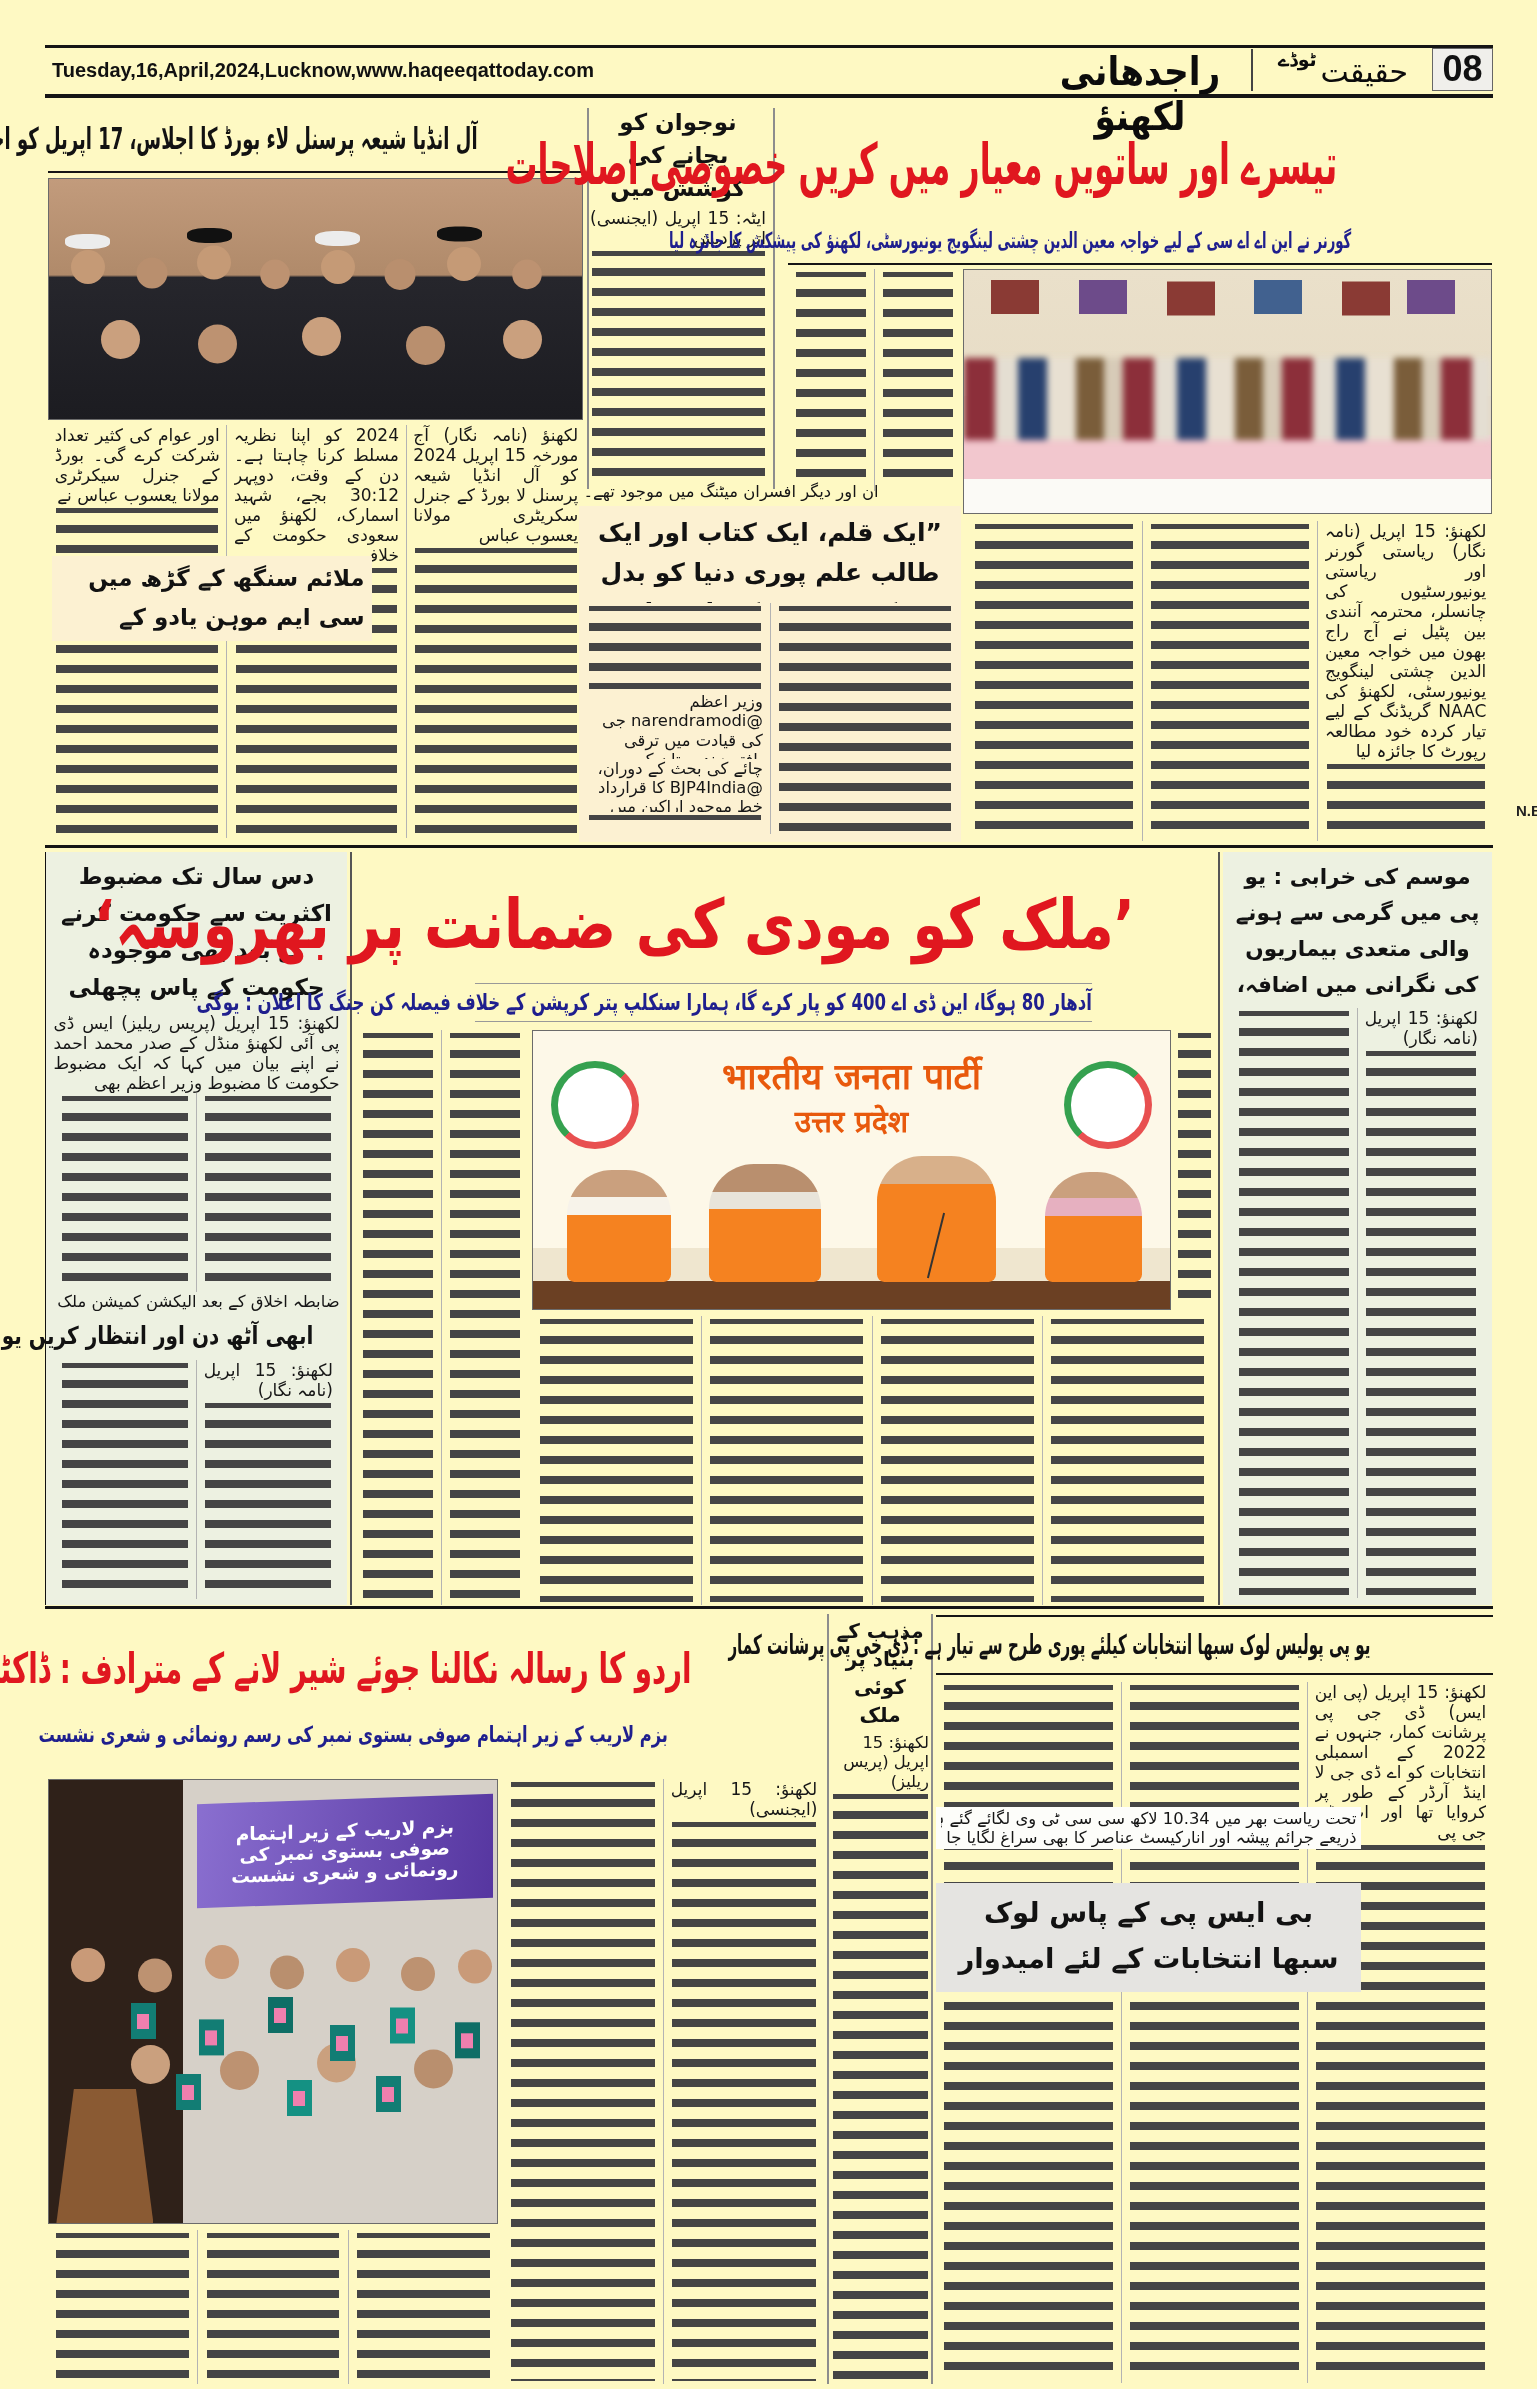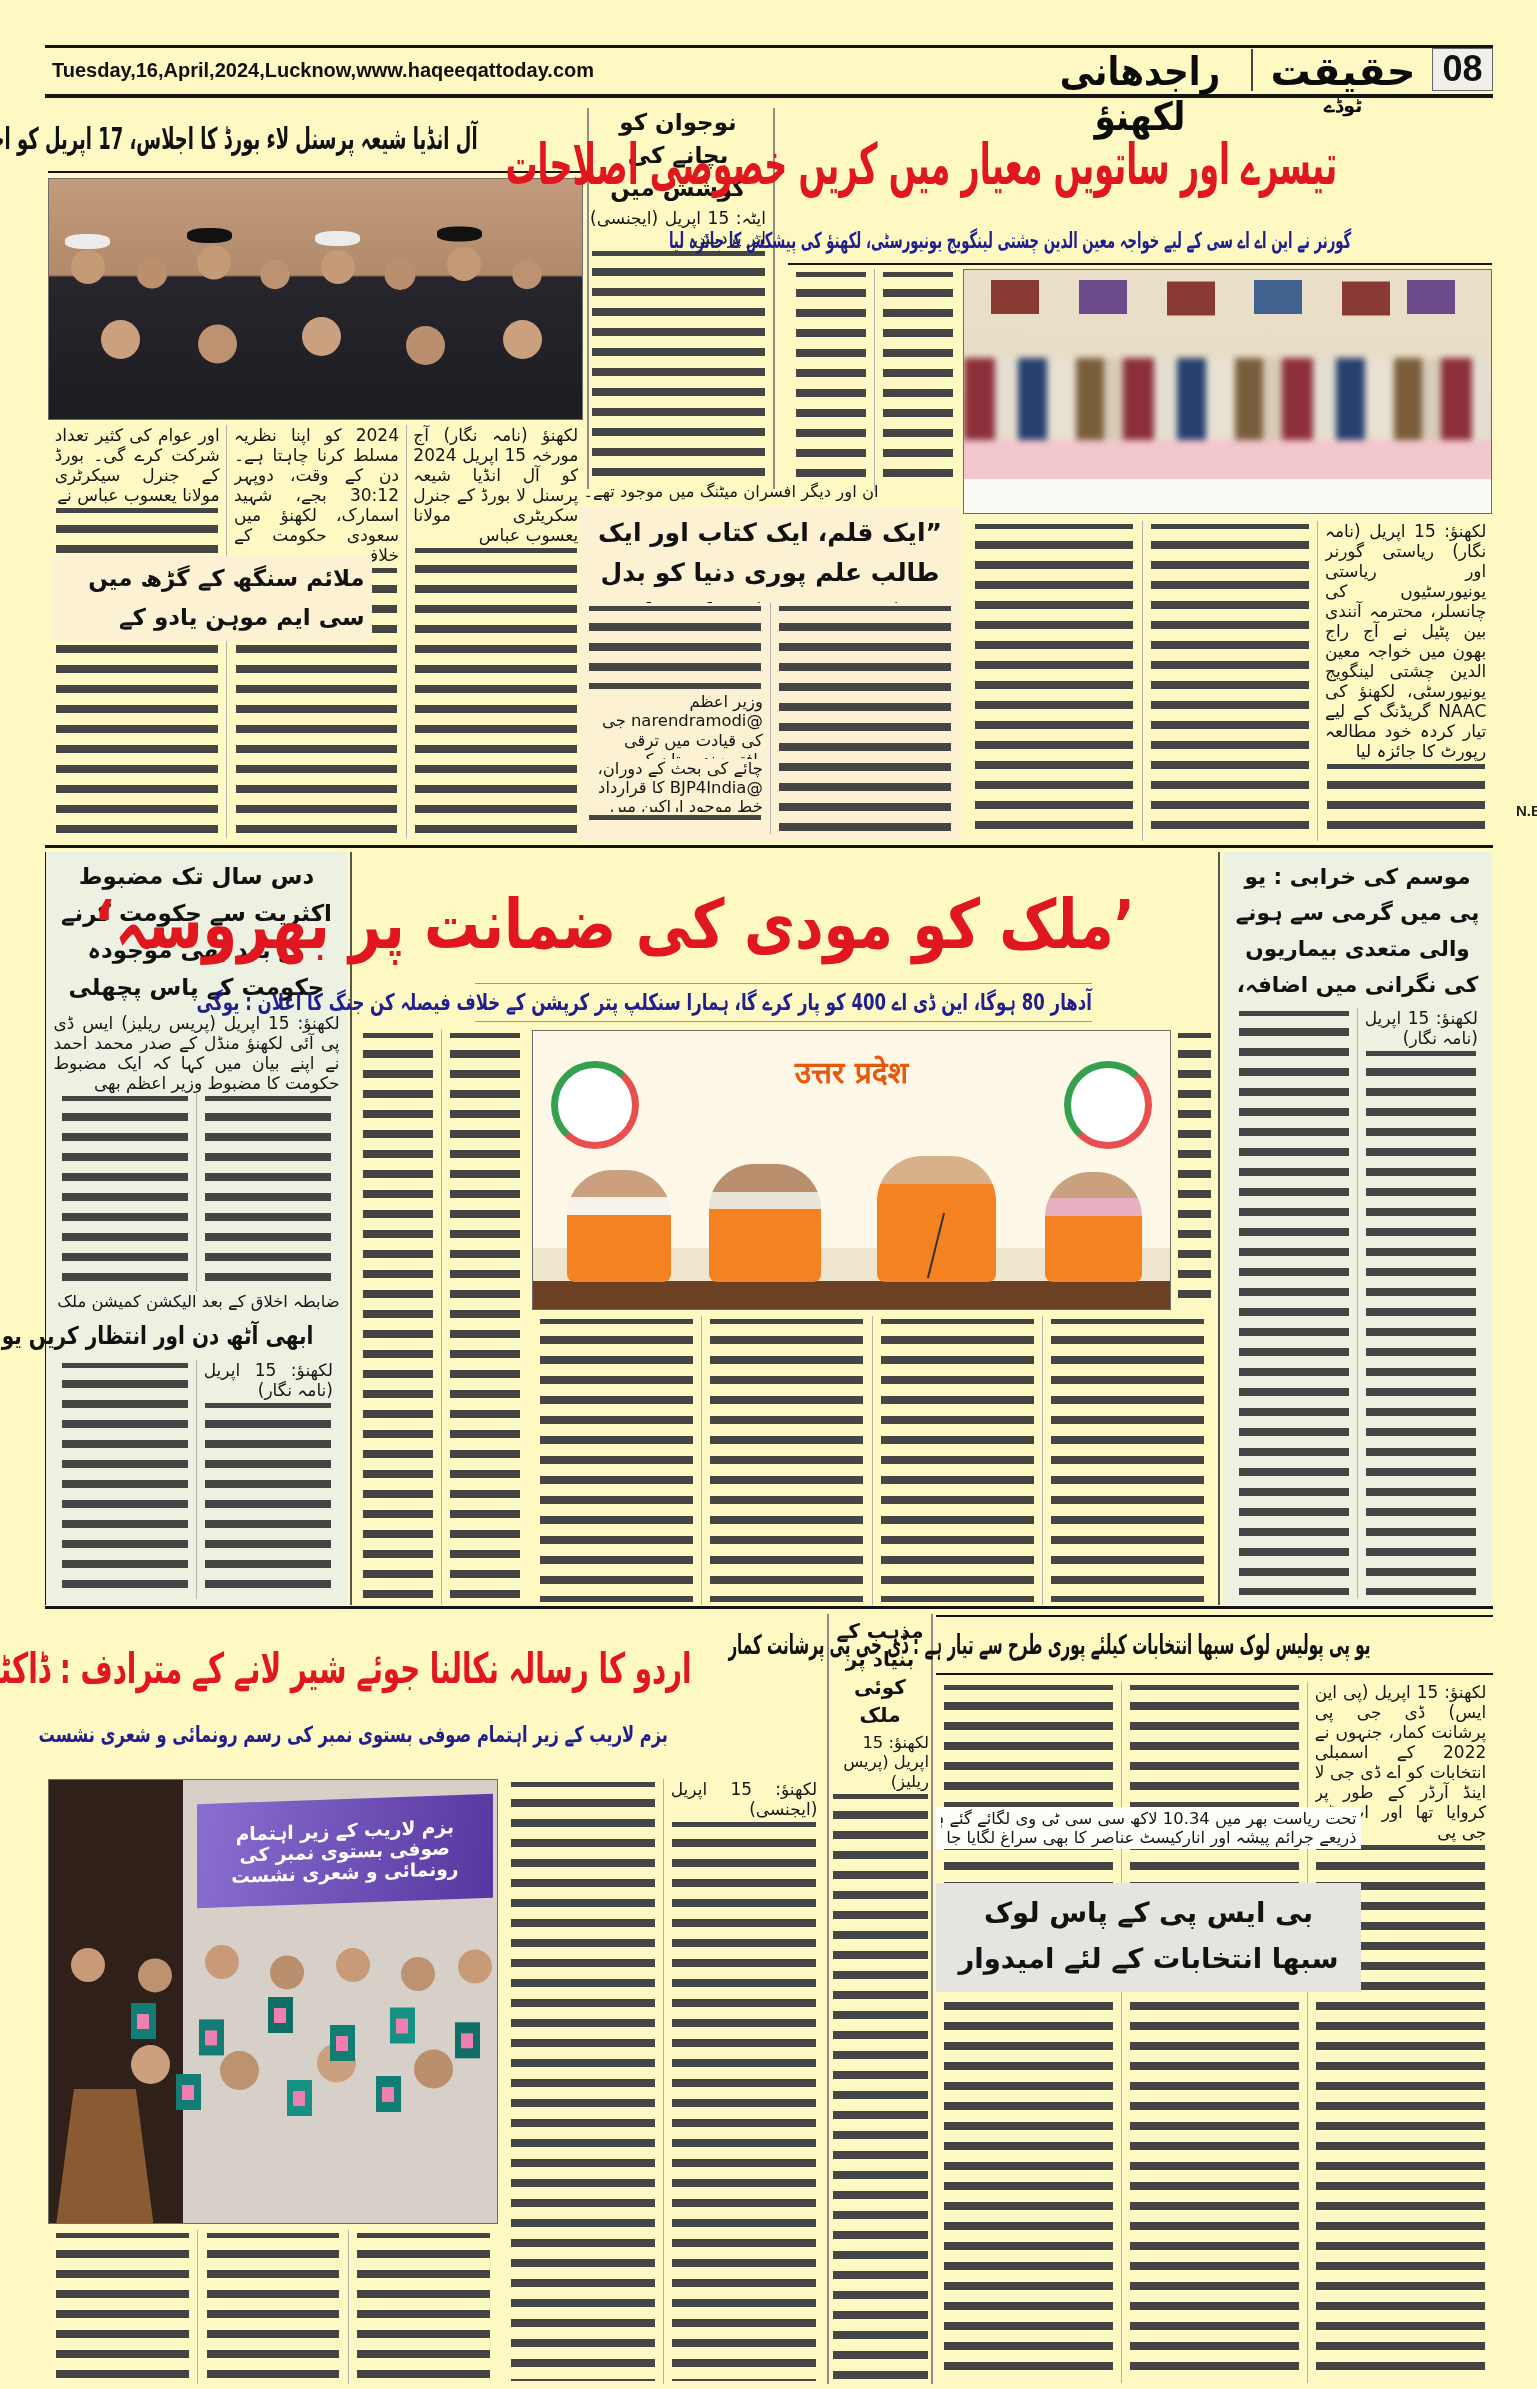--- a/index.html
+++ b/index.html
@@ -34,21 +34,21 @@
 </head>
 <body>
 
 <div class="page">
 
   <div class="hrule" style="left:45px;top:45px;width:1448px;height:3px"></div>
   <div class="abs latin" style="left:52px;top:59px;font-size:20px;font-weight:700;color:#111">Tuesday,16,April,2024,Lucknow,www.haqeeqattoday.com</div>
   <div class="abs" style="left:1034px;top:49px;width:212px;height:43px;font-size:39px;font-weight:700;color:#0c0c0c;text-align:center;transform:scaleX(.88);transform-origin:center">راجدھانی لکھنؤ</div>
   <div class="vrule" style="left:1251px;top:49px;height:42px;background:#444"></div>
   <div class="abs" style="left:1261px;top:48px;width:164px;height:45px;text-align:center">
-    <span style="font-size:40px;font-weight:700;color:#0c0c0c">حقیقت</span>
+    <span style="font-size:30px;font-weight:400;color:#0c0c0c">حقیقت</span>
     <span style="font-size:19px;font-weight:700;color:#0c0c0c;vertical-align:16.4px">ٹوڈے</span>
   </div>
   <div class="abs latin" style="left:1432px;top:48px;width:61px;height:43px;background:#f0efeb;border:1.5px solid #666;font-size:36px;font-weight:700;text-align:center;line-height:40px;color:#111">08</div>
   <div class="hrule" style="left:45px;top:94px;width:1448px;height:3.7px"></div>
 
   <div class="abs hl-blk fit" style="left:48px;top:113px;width:537px;font-size:30px;line-height:52px;transform:scaleX(.60);transform-origin:center">آل انڈیا شیعہ پرسنل لاء بورڈ کا اجلاس، 17 اپریل کو احتجاج کا اعلان</div>
   <div class="hrule" style="left:48px;top:171px;width:537px;height:2.2px"></div>
 
   <div class="photo" style="left:48px;top:178px;width:535px;height:242px">
     <div class="abs" style="inset:0;background:linear-gradient(#c29b7c 0,#b08a6a 40%,#26262c 41%,#1c1c21 100%)"></div>
@@ -162,20 +162,21 @@
 
   <div class="photo" style="left:532px;top:1030px;width:639px;height:280px">
     <div class="abs" style="inset:0;background:linear-gradient(#fdf8e8 0 78%,#efe6cf 78% 90%,#6b4023 90%)"></div>
     <div class="abs" style="left:18px;top:30px;width:88px;height:88px;border-radius:50%;background:conic-gradient(#35a14f 0 12%,#e85050 12% 62%,#35a14f 62%)">
       <div class="abs" style="inset:7.4px;border-radius:50%;background:#fff"></div>
     </div>
     <div class="abs" style="right:18px;top:30px;width:88px;height:88px;border-radius:50%;background:conic-gradient(#35a14f 0 12%,#e85050 12% 62%,#35a14f 62%)">
       <div class="abs" style="inset:7.4px;border-radius:50%;background:#fff"></div>
     </div>
     <div class="abs" style="left:18%;right:18%;top:21px;text-align:center;color:#e8590c;font-weight:700">
+      <div style="font-size:36px;line-height:49px">भारतीय जनता पार्टी</div>
       <div style="font-size:30px;line-height:42px">उत्तर प्रदेश</div>
     </div>
     <div class="fig" style="left:34px;bottom:27px;width:104px;height:112px;background:linear-gradient(#caa07e 0 24%,#f7f3ea 24% 40%,#f58220 40%)"></div>
     <div class="fig" style="left:176px;bottom:27px;width:112px;height:118px;background:linear-gradient(#b98f6e 0 24%,#e8e4da 24% 38%,#f58220 38%)"></div>
     <div class="fig" style="left:344px;bottom:27px;width:119px;height:126px;background:linear-gradient(#d8b08a 0 22%,#f58220 22%)"></div>
     <div class="abs" style="left:402px;bottom:30px;width:2.2px;height:67px;background:#333;transform:rotate(14deg)"></div>
     <div class="fig" style="left:512px;bottom:27px;width:97px;height:110px;background:linear-gradient(#caa07e 0 24%,#e6b0c0 24% 40%,#f58220 40%)"></div>
   </div>
 
   <div class="cols" style="left:355px;top:1030px;width:173px;height:575px">

